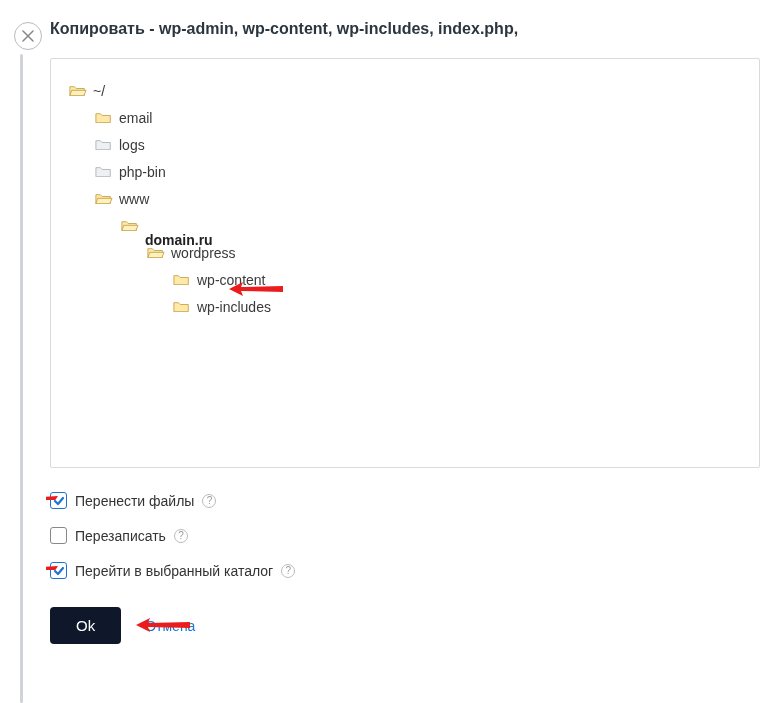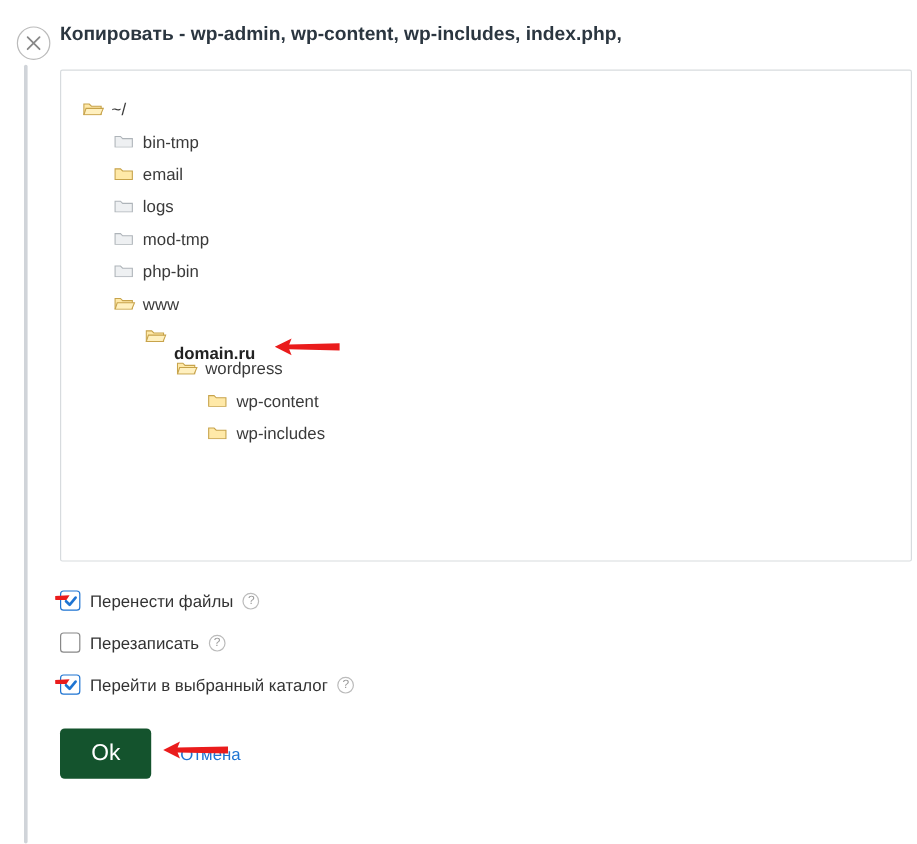--- a/index.html
+++ b/index.html
@@ -117,26 +117,26 @@
     color: #999;
     cursor: help;
   }
   .actions {
     margin-top: 28px;
     display: flex;
     align-items: center;
     gap: 20px;
   }
   .btn-ok {
-    background: #14532d;
+    background: #0f172a;
     color: #fff;
     border: none;
     border-radius: 4px;
     padding: 10px 26px;
-    font-size: 19px;
+    font-size: 15px;
     cursor: pointer;
   }
   .btn-cancel {
     background: none;
     border: none;
     color: #1e74d2;
     font-size: 14px;
     cursor: pointer;
     padding: 4px;
   }
@@ -200,55 +200,39 @@
 
     <div class="node" style="padding-left:4px">
       <span class="icon-folder">
           <svg viewBox="0 0 20 14">
             <use href="#fold-open"></use>
           </svg>
         </span>
       <span class="label">~/</span>
     </div>
 
+
     <div class="node" style="padding-left:30px">
       <span class="icon-folder">
           <svg viewBox="0 0 20 14">
+            <use href="#fold-yellow"></use>
+          </svg>
+        </span>
+      <span class="label">email</span>
+    </div>
+
+    <div class="node" style="padding-left:30px">
+      <span class="icon-folder">
+          <svg viewBox="0 0 20 14">
             <use href="#fold-grey"></use>
           </svg>
         </span>
-      <span class="label">bin-tmp</span>
-    </div>
-
-    <div class="node" style="padding-left:30px">
-      <span class="icon-folder">
-          <svg viewBox="0 0 20 14">
-            <use href="#fold-yellow"></use>
-          </svg>
-        </span>
-      <span class="label">email</span>
-    </div>
-
-    <div class="node" style="padding-left:30px">
-      <span class="icon-folder">
-          <svg viewBox="0 0 20 14">
-            <use href="#fold-grey"></use>
-          </svg>
-        </span>
       <span class="label">logs</span>
     </div>
 
-    <div class="node" style="padding-left:30px">
-      <span class="icon-folder">
-          <svg viewBox="0 0 20 14">
-            <use href="#fold-grey"></use>
-          </svg>
-        </span>
-      <span class="label">mod-tmp</span>
-    </div>
 
     <div class="node" style="padding-left:30px">
       <span class="icon-folder">
           <svg viewBox="0 0 20 14">
             <use href="#fold-grey"></use>
           </svg>
         </span>
       <span class="label">php-bin</span>
     </div>
 

